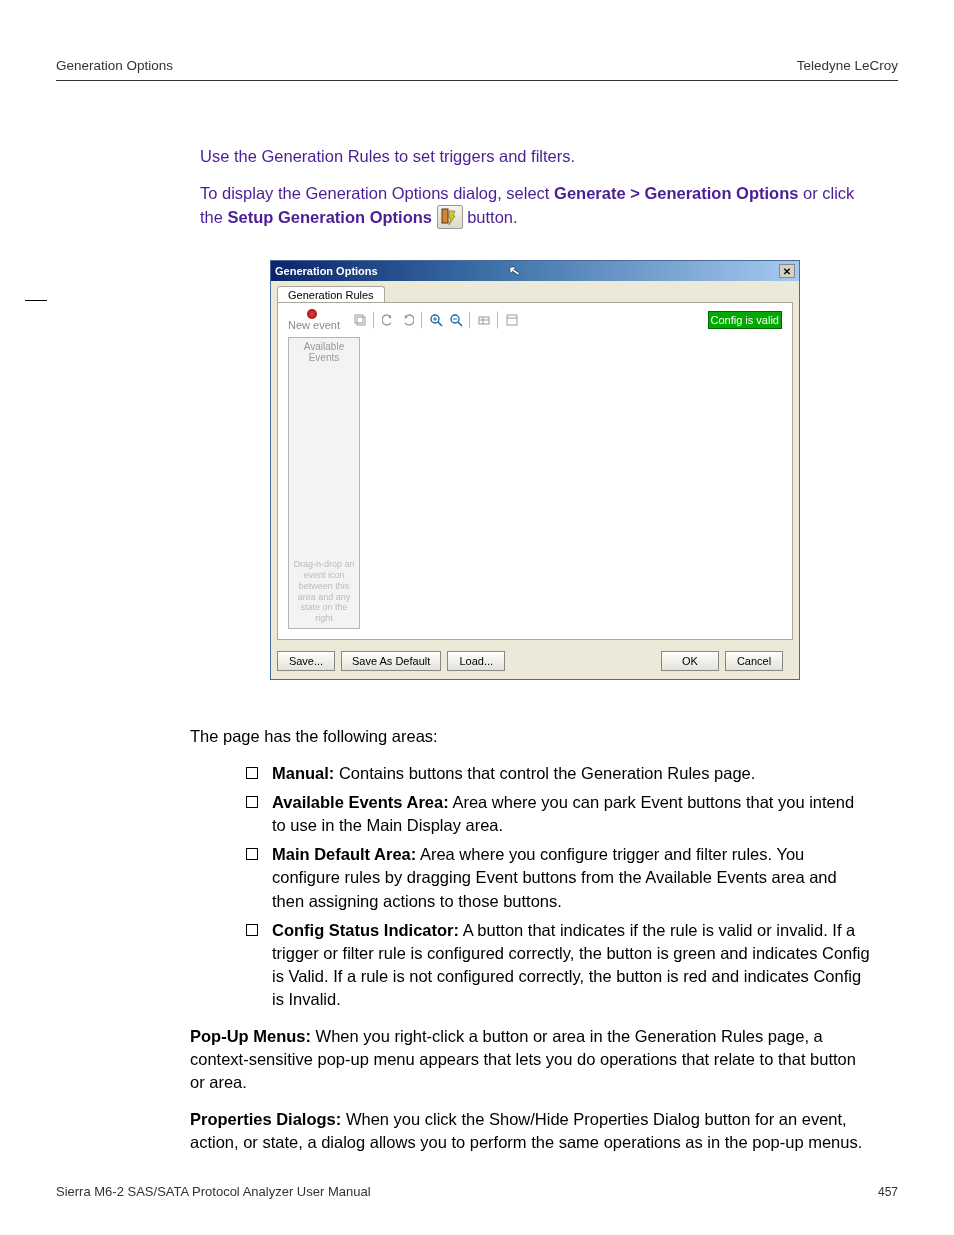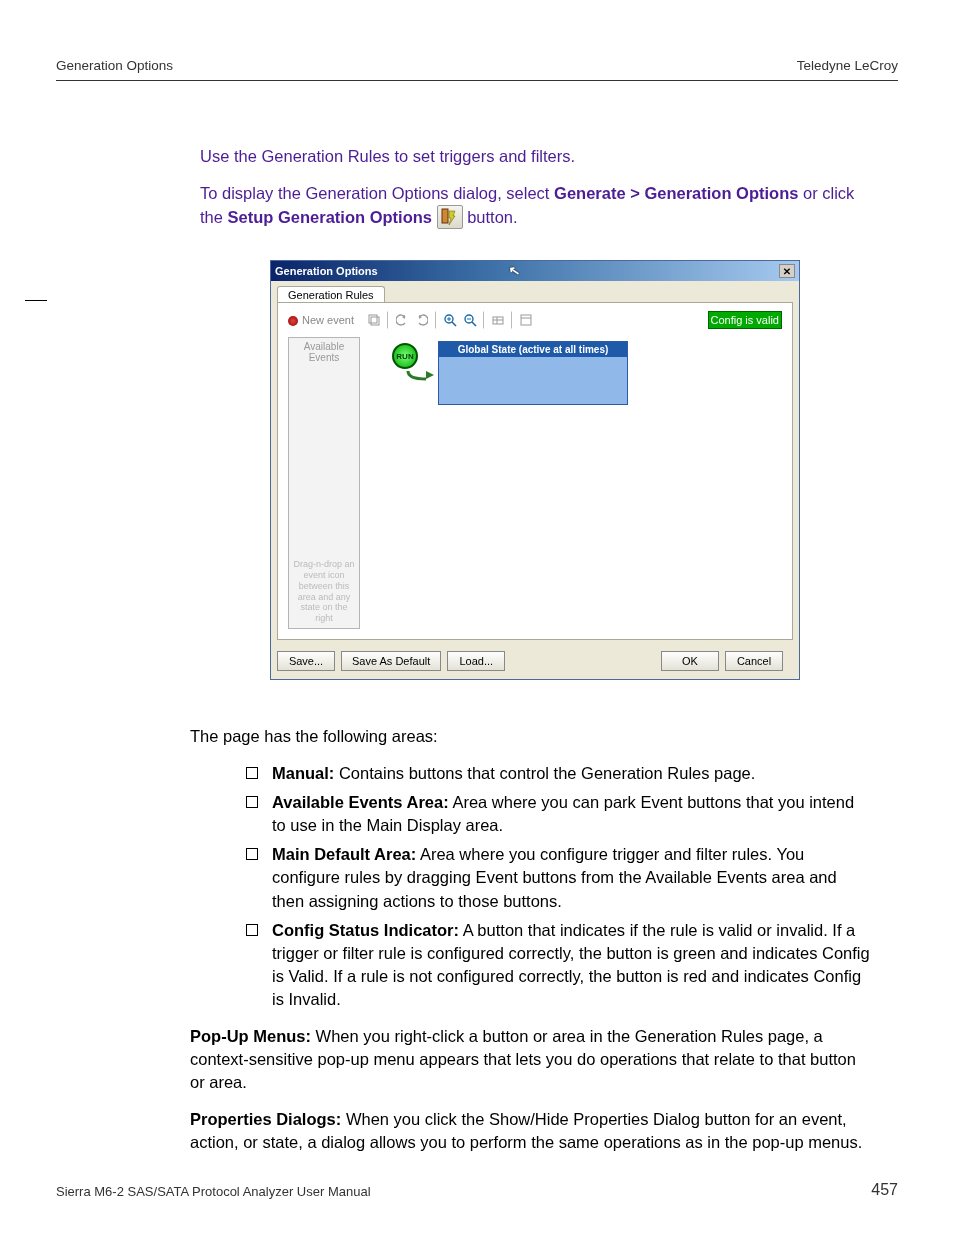--- a/index.html
+++ b/index.html
@@ -119,23 +119,24 @@
   }
   .dlg-toolbar {
     position:absolute;
     left:10px; right:10px; top:6px;
     height:22px;
     display:flex; align-items:center;
     font-size:11px;
     color:#888;
   }
   .newevent {
-    display:flex; align-items:flex-end;
+    display:flex; align-items:center;
     color:#888;
     margin-right:10px;
+    flex-direction:column;
   }
   .newevent .dot {
     width:10px;height:10px; background:radial-gradient(#d44,#900);
     border-radius:50%; margin-right:4px;
   }
   .tbtn {
     width:18px;height:18px;border:1px solid transparent;
     display:flex;align-items:center;justify-content:center;
     margin:0 1px; color:#888;
   }
@@ -250,21 +251,21 @@
     border:1px solid #000;
   }
   .footer-left {
     position:absolute;
     left:56px; bottom:36px;
     font-size:13px; color:#333;
   }
   .footer-right {
     position:absolute;
     right:56px; bottom:36px;
-    font-size:16px; color:#333;
+    font-size:12px; color:#333;
   }
   b { font-weight:700; }
 </style>
 </head>
 <body>
 
 <div class="page">
   <div class="header-left">Generation Options</div>
   <div class="header-right">Teledyne LeCroy</div>
   <div class="header-rule"></div>
@@ -353,30 +354,20 @@
             </svg>
         </span>
         <span class="config-status">Config is valid</span>
       </div>
 
       <div class="events-area">
         <div class="lbl">Available Events</div>
         <div class="hint">Drag-n-drop an event icon between this area and any state on the right</div>
       </div>
 
-      <div class="main-area">
-        <div class="run-node">RUN</div>
-        <svg class="run-arrow" viewBox="0 0 28 12">
-          <path d="M2 2 Q2 10 20 10" fill="none" stroke="#2a7a2a" stroke-width="3"></path>
-          <path d="M20 6 L28 10 L20 14 Z" fill="#2a7a2a" transform="translate(0,-4)"></path>
-        </svg>
-        <div class="global-state">
-          <div class="gs-title">Global State (active at all times)</div>
-        </div>
-      </div>
     </div>
     <div class="dlg-footer">
       <button class="dlg-btn">Save...</button>
       <button class="dlg-btn">Save As Default</button>
       <button class="dlg-btn">Load...</button>
       <span class="spacer"></span>
       <button class="dlg-btn">OK</button>
       <button class="dlg-btn">Cancel</button>
     </div>
   </div>

